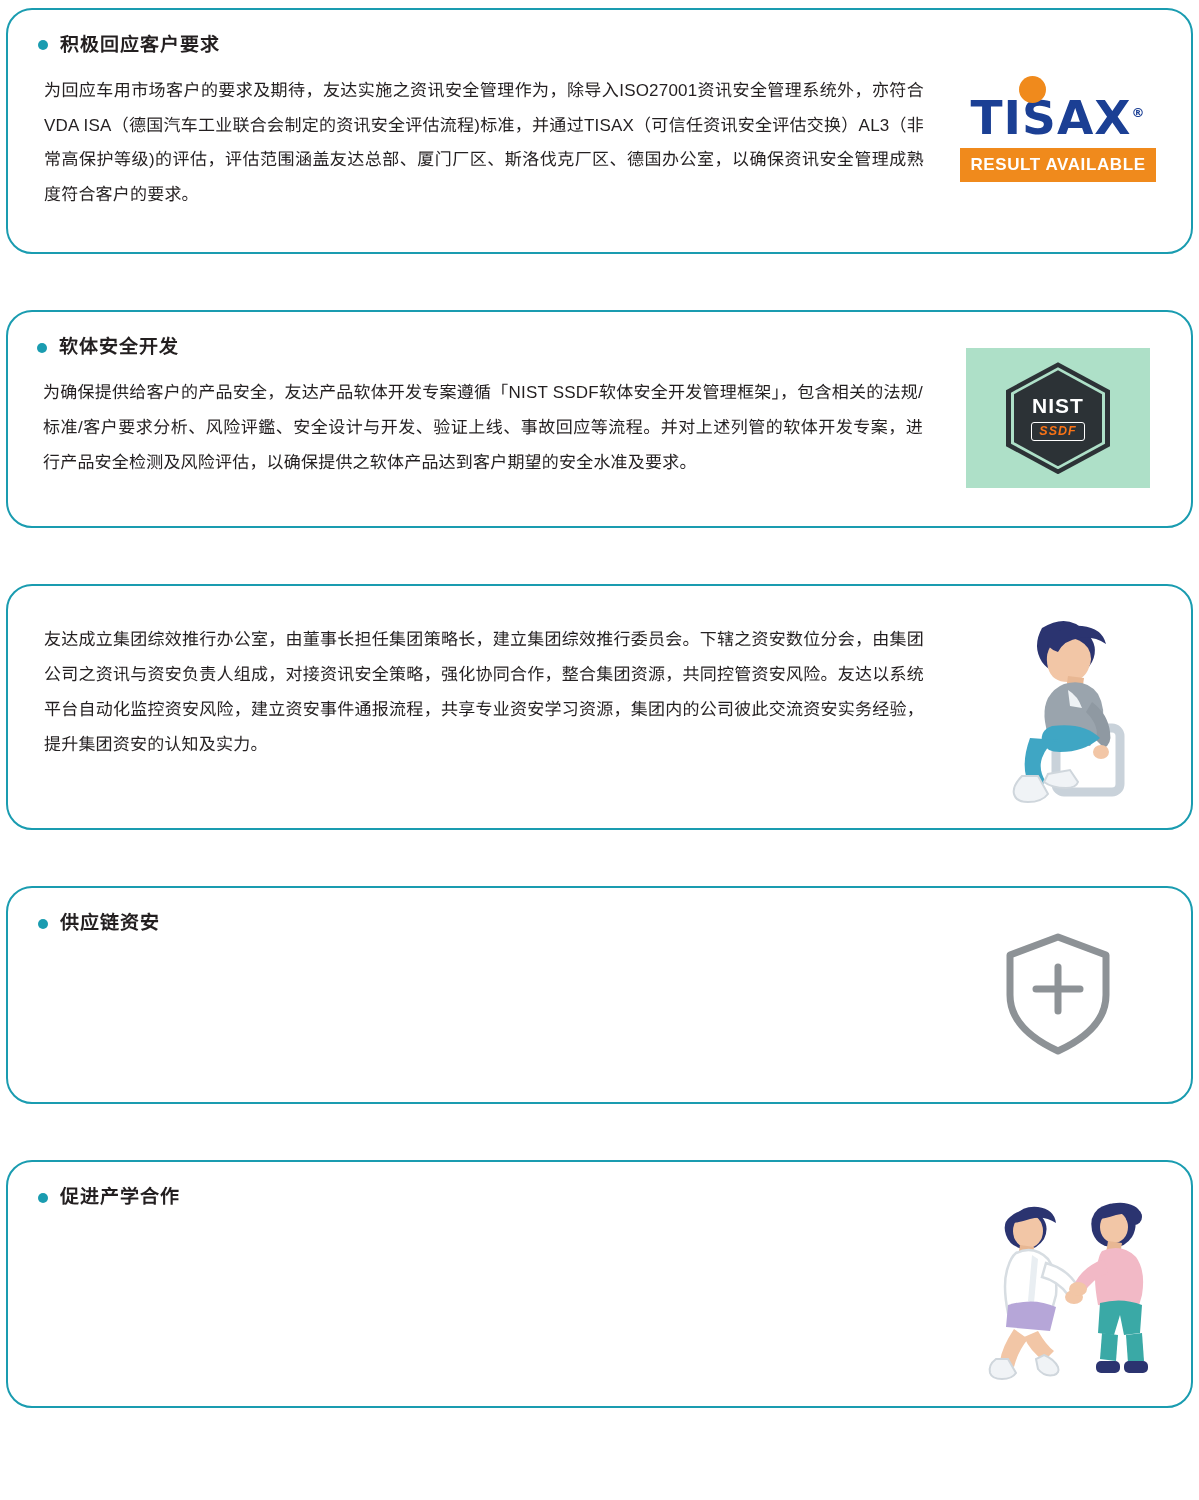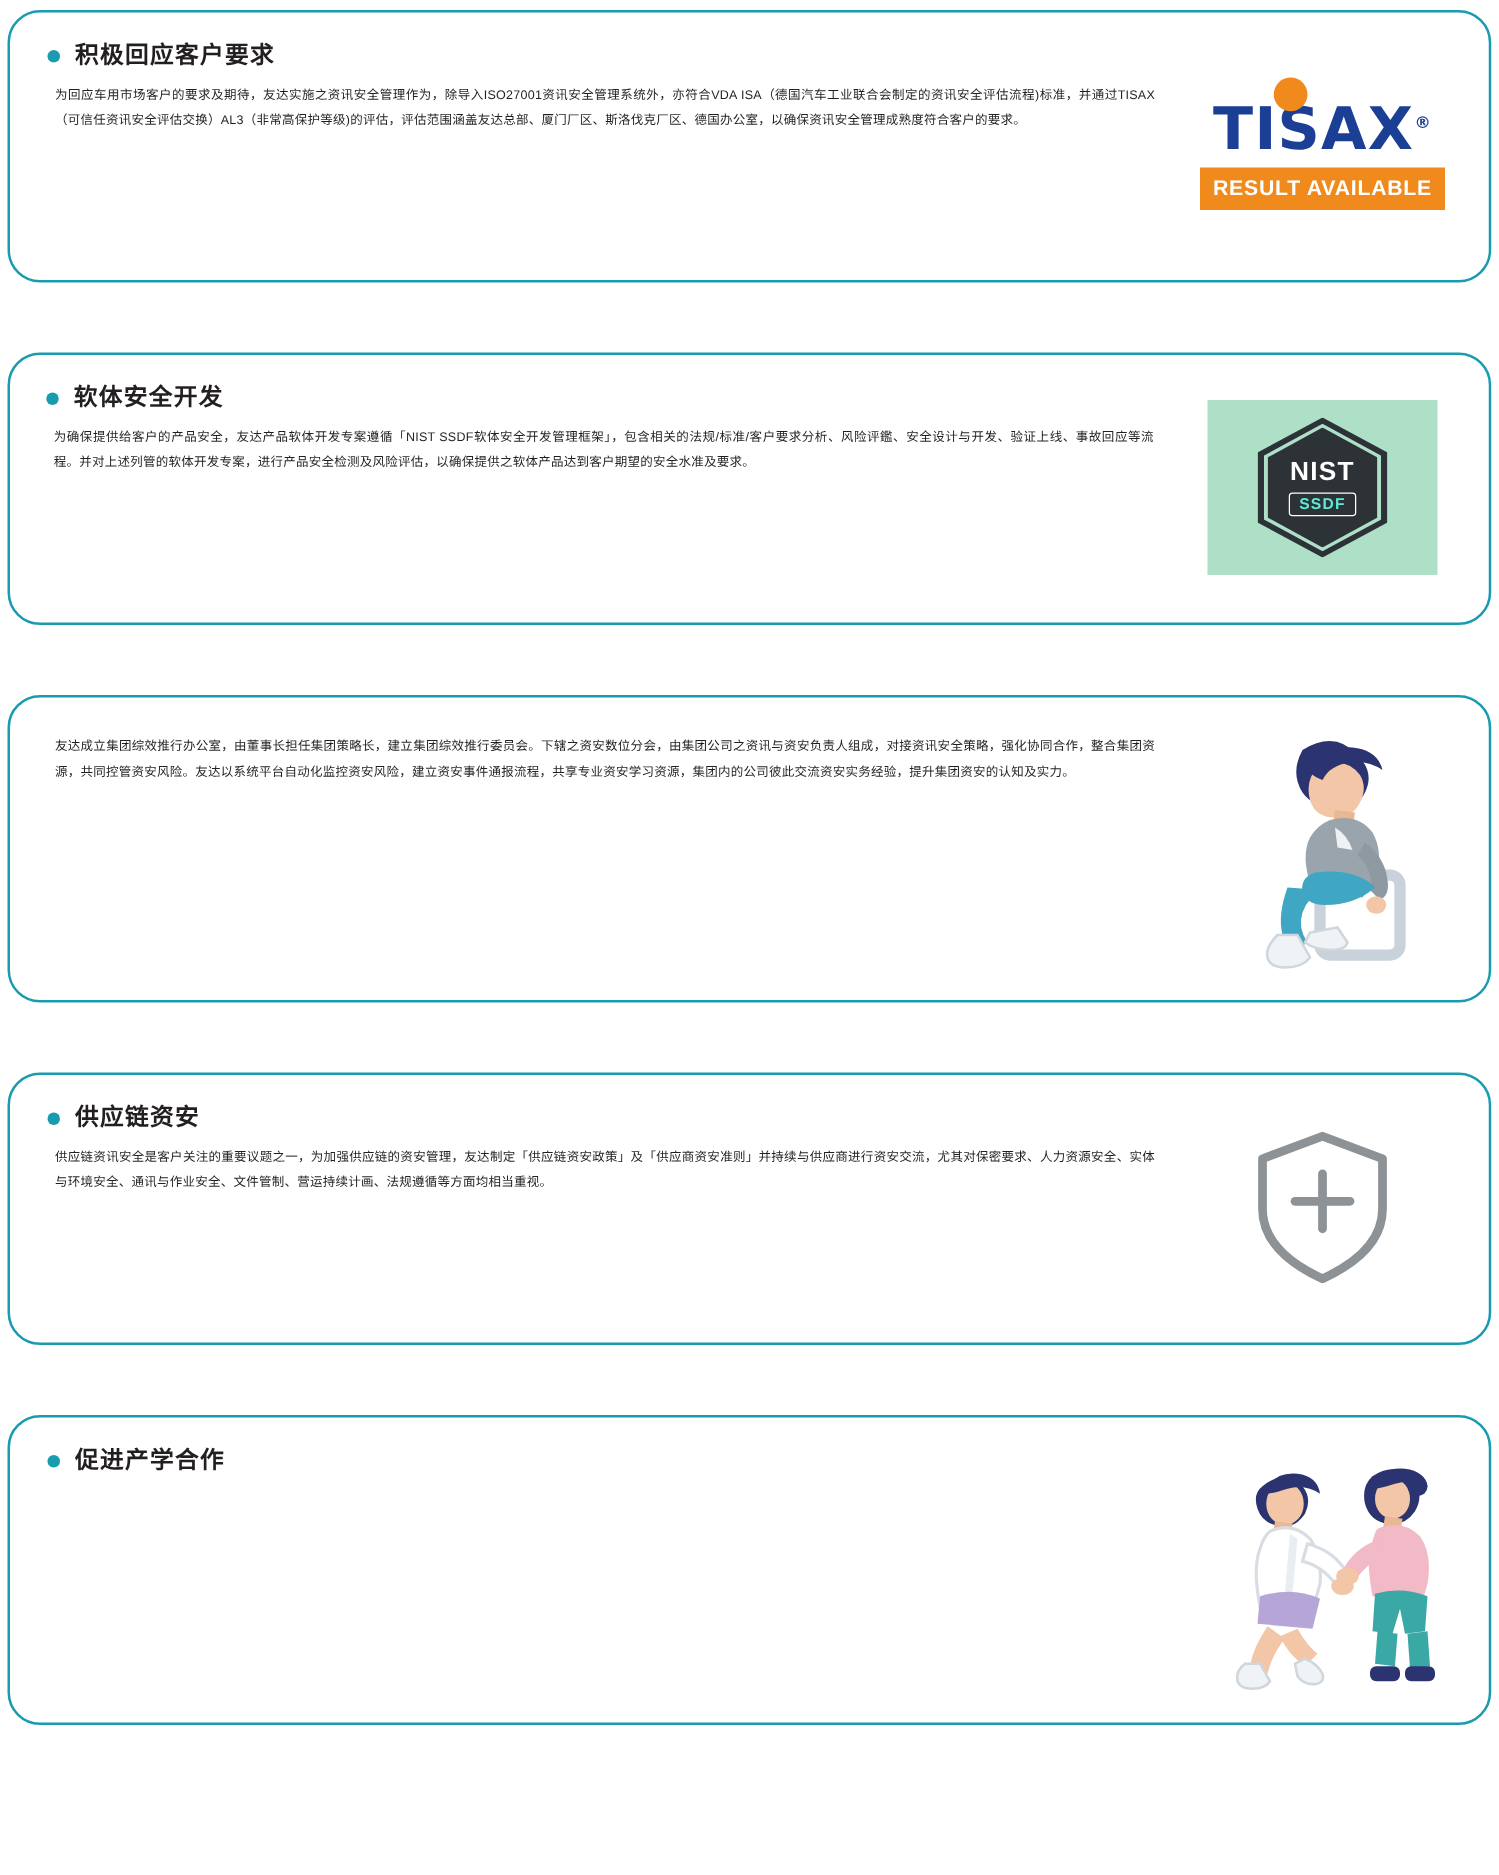--- a/index.html
+++ b/index.html
@@ -56,21 +56,21 @@
     flex: 0 0 auto;
   }
   .card-title {
     font-size: 19px;
     font-weight: bold;
     letter-spacing: 1px;
     color: #231f20;
     line-height: 1.2;
   }
   .card-text {
-    font-size: 10px;
+    font-size: 17px;
     line-height: 2.05;
     color: #231f20;
     letter-spacing: 0.2px;
     margin-left: 8px;
     max-width: 880px;
     text-align: justify;
   }
   .card-media {
     flex: 0 0 auto;
     width: 210px;
@@ -164,28 +164,29 @@
   }
   .nist-word {
     color: #ffffff;
     font-weight: bold;
     font-size: 21px;
     letter-spacing: 1px;
     line-height: 1;
     margin-bottom: 6px;
   }
   .ssdf-word {
-    color: #5eead4;
+    color: #f97316;
     font-weight: bold;
     font-size: 12.5px;
     letter-spacing: 1px;
     border: 1.6px solid #ffffff;
     border-radius: 3px;
     padding: 1.5px 7px;
     line-height: 1.15;
+    font-style: italic;
   }
 
   
   .shield-svg { display: block; }
 
   
   .people-svg { display: block; }
 
   .spacer-bottom { height: 16px; }
 </style>
@@ -272,21 +273,20 @@
       </svg>
     </div>
   </section>
 
   <section class="card c4">
     <div class="card-body">
       <div class="card-title-row">
         <span class="bullet"></span>
         <span class="card-title">供应链资安</span>
       </div>
-      <p class="card-text">供应链资讯安全是客户关注的重要议题之一，为加强供应链的资安管理，友达制定「供应链资安政策」及「供应商资安准则」并持续与供应商进行资安交流，尤其对保密要求、人力资源安全、实体与环境安全、通讯与作业安全、文件管制、营运持续计画、法规遵循等方面均相当重视。</p>
     </div>
     <div class="card-media">
       <svg class="shield-svg" width="120" height="130" viewBox="0 0 120 130">
         <path d="M60 8 L108 26 V66 q0 34 -48 56 Q12 100 12 66 V26 Z" fill="none" stroke="#8d9296" stroke-width="7" stroke-linejoin="round"></path>
         <path d="M60 38 v44" stroke="#8d9296" stroke-width="7" stroke-linecap="round"></path>
         <path d="M38 60 h44" stroke="#8d9296" stroke-width="7" stroke-linecap="round"></path>
       </svg>
     </div>
   </section>
 

